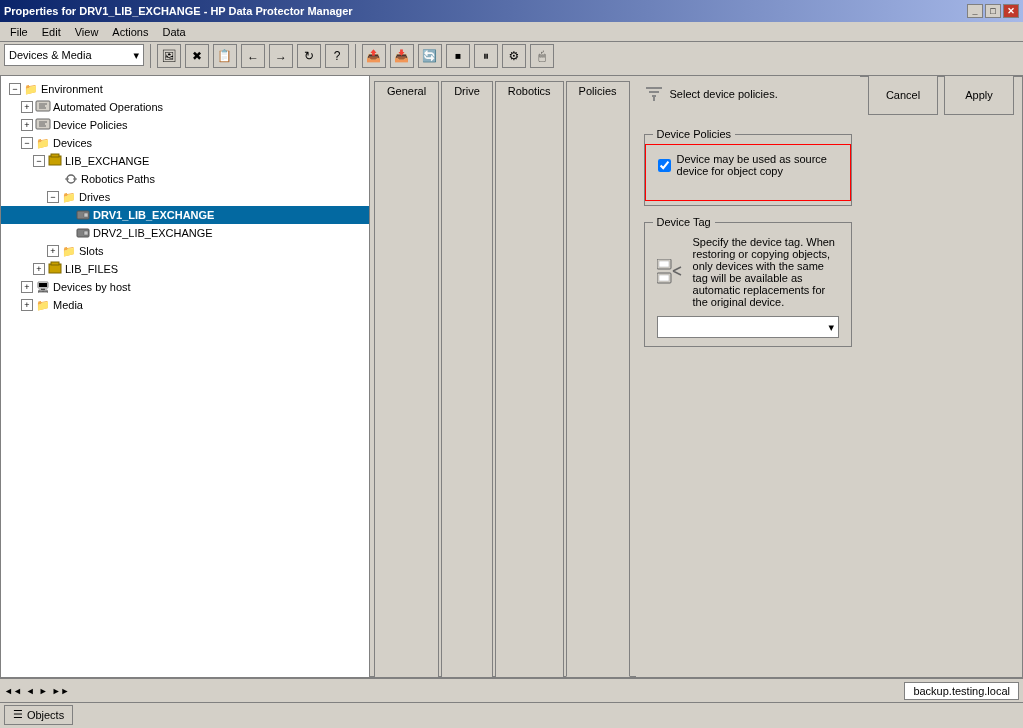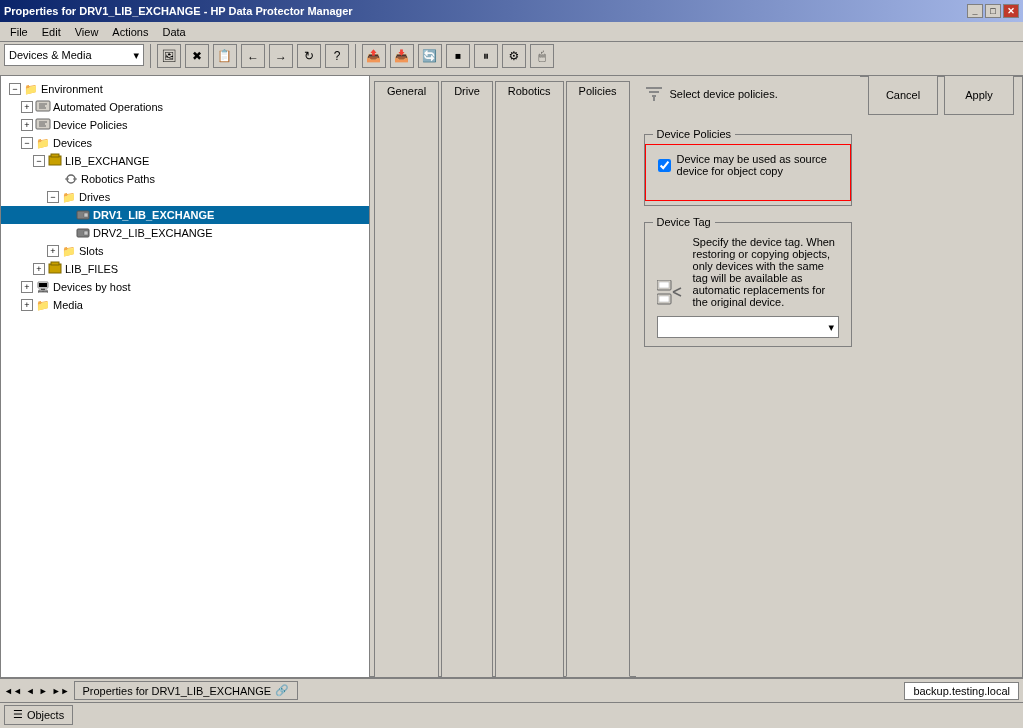--- a/index.html
+++ b/index.html
@@ -216,21 +216,21 @@
       align-items: center;
       gap: 6px;
       margin-bottom: 6px;
     }
     .checkbox-row:last-child { margin-bottom: 15px; }
     input[type="checkbox"] { width: 13px; height: 13px; cursor: pointer; }
 
     
     .device-tag-info {
       display: flex;
-      align-items: flex-end;
+      align-items: center;
       gap: 6px;
       margin-bottom: 8px;
     }
     .device-tag-icon {
       flex-shrink: 0;
       margin-top: 2px;
     }
     .device-tag-dropdown {
       width: 100%;
       height: 22px;
@@ -582,24 +582,20 @@
 </div>
 
 <div class="status-bar">
   <div class="status-left">
     <div class="status-nav">
       <span class="nav-btn">◄◄</span>
       <span class="nav-btn" style="margin-left:2px;">◄</span>
       <span class="nav-btn" style="margin-left:2px;">►</span>
       <span class="nav-btn" style="margin-left:2px;">►►</span>
     </div>
-    <div class="status-tab">
-      <span>Properties for DRV1_LIB_EXCHANGE</span>
-      <span>🔗</span>
-    </div>
   </div>
   <div class="status-right">backup.testing.local</div>
 </div>
 
 <div class="objects-bar">
   <button class="objects-btn">
     <span>☰</span>
     <span>Objects</span>
   </button>
 </div>

